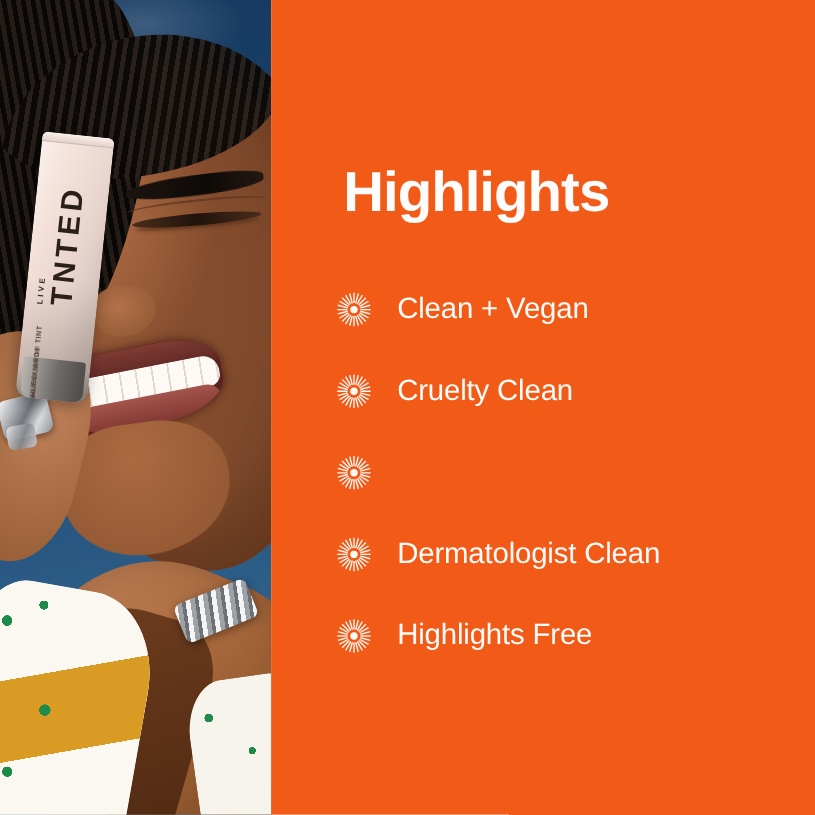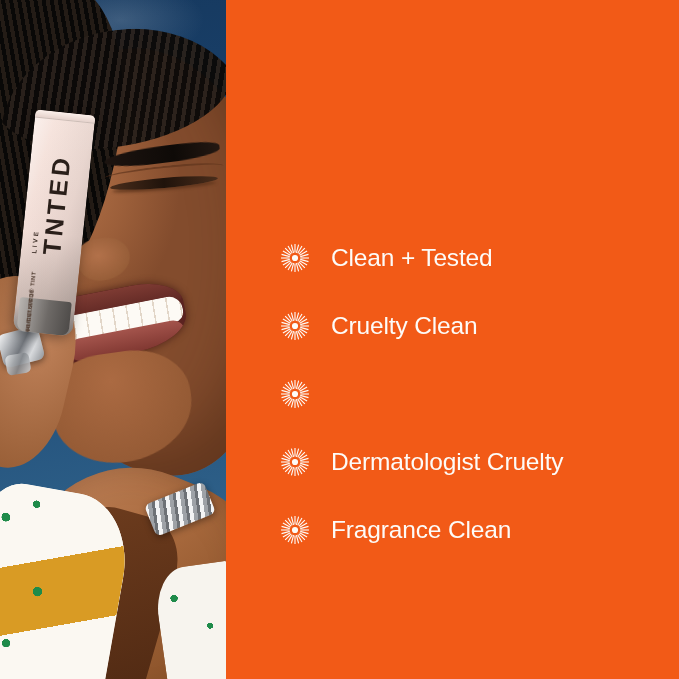--- a/index.html
+++ b/index.html
@@ -370,20 +370,21 @@
       <div class="tube-live">LIVE</div>
       <div class="tube-line tl1">HUEGUARD® TINT</div>
       <div class="tube-line tl2">3-IN-1 TINT SPF 30</div>
       <div class="tube-line tl3">mineral sunscreen</div>
       <div class="tube-line tl4">broad spectrum SPF 30</div>
 
     </div>
   </div>
 
   <div class="info-panel" style="background: rgb(242, 90, 23);">
+    <h1 class="panel-title">Highlights</h1>
 
     <ul class="hl-list">
       <li class="hl-item">
         <svg class="burst" viewBox="0 0 40 40">
           <g class="rays" stroke="#FDFBF8" stroke-width="1.5" stroke-linecap="butt">
               <line x1="20.00" y1="12.80" x2="20.00" y2="1.40"></line>
               <line x1="21.86" y1="13.05" x2="24.81" y2="2.03"></line>
               <line x1="23.60" y1="13.76" x2="29.30" y2="3.89"></line>
               <line x1="25.09" y1="14.91" x2="33.15" y2="6.85"></line>
               <line x1="26.24" y1="16.40" x2="36.11" y2="10.70"></line>
@@ -402,21 +403,21 @@
               <line x1="13.05" y1="21.86" x2="2.03" y2="24.81"></line>
               <line x1="12.80" y1="20.00" x2="1.40" y2="20.00"></line>
               <line x1="13.05" y1="18.14" x2="2.03" y2="15.19"></line>
               <line x1="13.76" y1="16.40" x2="3.89" y2="10.70"></line>
               <line x1="14.91" y1="14.91" x2="6.85" y2="6.85"></line>
               <line x1="16.40" y1="13.76" x2="10.70" y2="3.89"></line>
               <line x1="18.14" y1="13.05" x2="15.19" y2="2.03"></line>
             </g>
           <circle cx="20" cy="20" r="4.1" fill="#FDFBF8"></circle>
         </svg>
-        <span class="hl-label">Clean + Tested</span>
+        <span class="hl-label">Clean + Vegan</span>
       </li>
       <li class="hl-item">
         <svg class="burst" viewBox="0 0 40 40">
           <g class="rays" stroke="#FDFBF8" stroke-width="1.5" stroke-linecap="butt">
               <line x1="20.00" y1="12.80" x2="20.00" y2="1.40"></line>
               <line x1="21.86" y1="13.05" x2="24.81" y2="2.03"></line>
               <line x1="23.60" y1="13.76" x2="29.30" y2="3.89"></line>
               <line x1="25.09" y1="14.91" x2="33.15" y2="6.85"></line>
               <line x1="26.24" y1="16.40" x2="36.11" y2="10.70"></line>
               <line x1="26.95" y1="18.14" x2="37.97" y2="15.19"></line>
@@ -497,21 +498,21 @@
               <line x1="13.05" y1="21.86" x2="2.03" y2="24.81"></line>
               <line x1="12.80" y1="20.00" x2="1.40" y2="20.00"></line>
               <line x1="13.05" y1="18.14" x2="2.03" y2="15.19"></line>
               <line x1="13.76" y1="16.40" x2="3.89" y2="10.70"></line>
               <line x1="14.91" y1="14.91" x2="6.85" y2="6.85"></line>
               <line x1="16.40" y1="13.76" x2="10.70" y2="3.89"></line>
               <line x1="18.14" y1="13.05" x2="15.19" y2="2.03"></line>
             </g>
           <circle cx="20" cy="20" r="4.1" fill="#FDFBF8"></circle>
         </svg>
-        <span class="hl-label">Dermatologist Cruelty</span>
+        <span class="hl-label">Dermatologist Clean</span>
       </li>
       <li class="hl-item">
         <svg class="burst" viewBox="0 0 40 40">
           <g class="rays" stroke="#FDFBF8" stroke-width="1.5" stroke-linecap="butt">
               <line x1="20.00" y1="12.80" x2="20.00" y2="1.40"></line>
               <line x1="21.86" y1="13.05" x2="24.81" y2="2.03"></line>
               <line x1="23.60" y1="13.76" x2="29.30" y2="3.89"></line>
               <line x1="25.09" y1="14.91" x2="33.15" y2="6.85"></line>
               <line x1="26.24" y1="16.40" x2="36.11" y2="10.70"></line>
               <line x1="26.95" y1="18.14" x2="37.97" y2="15.19"></line>
@@ -529,17 +530,17 @@
               <line x1="13.05" y1="21.86" x2="2.03" y2="24.81"></line>
               <line x1="12.80" y1="20.00" x2="1.40" y2="20.00"></line>
               <line x1="13.05" y1="18.14" x2="2.03" y2="15.19"></line>
               <line x1="13.76" y1="16.40" x2="3.89" y2="10.70"></line>
               <line x1="14.91" y1="14.91" x2="6.85" y2="6.85"></line>
               <line x1="16.40" y1="13.76" x2="10.70" y2="3.89"></line>
               <line x1="18.14" y1="13.05" x2="15.19" y2="2.03"></line>
             </g>
           <circle cx="20" cy="20" r="4.1" fill="#FDFBF8"></circle>
         </svg>
-        <span class="hl-label">Fragrance Clean</span>
+        <span class="hl-label">Highlights Free</span>
       </li>
     </ul>
   </div>
 </div>
 
 </body></html>

